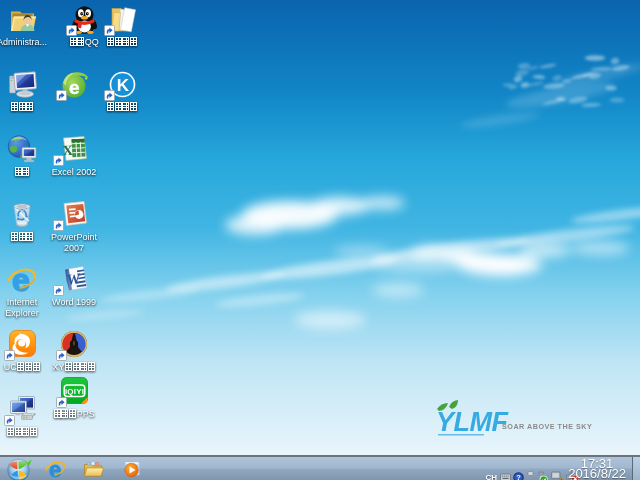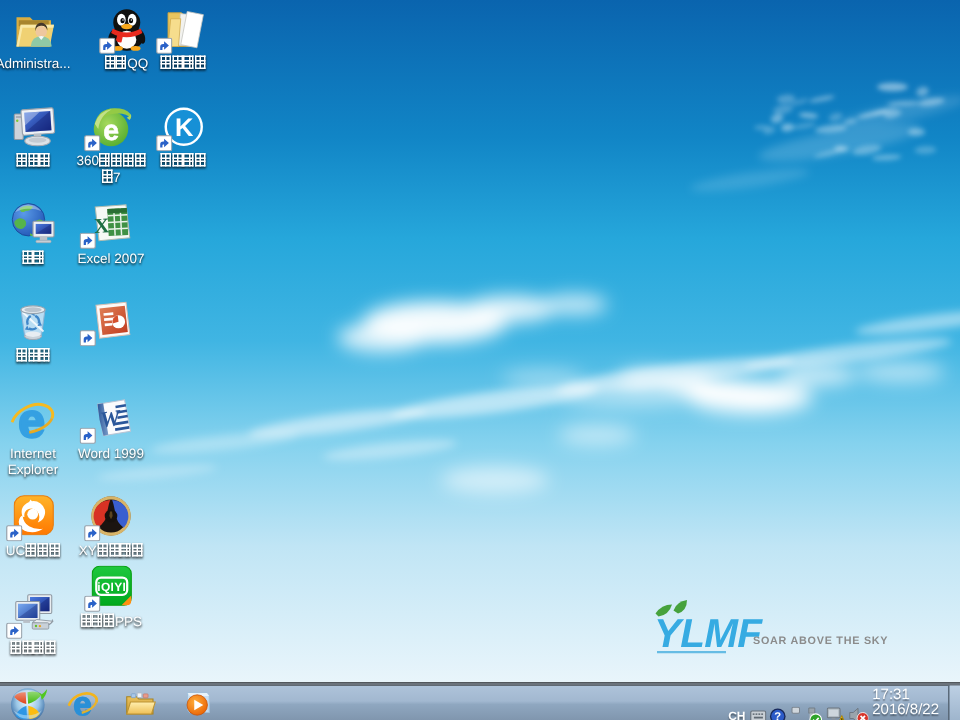--- a/index.html
+++ b/index.html
@@ -16,21 +16,21 @@
  linear-gradient(#fff,#fff) 0 100%/100% 1px no-repeat,
  linear-gradient(#fff,#fff) 0 0/1px 100% no-repeat,
  linear-gradient(#fff,#fff) 3.2px 0/1px 100% no-repeat,
  linear-gradient(#fff,#fff) 100% 0/1px 100% no-repeat}
 #taskbar{position:absolute;left:0;top:455px;width:640px;height:25px;
  background:linear-gradient(#aec3da 0%,#a2b8d0 45%,#8fa7c0 55%,#8096ae 100%);
  border-top:2px solid #6b737c;box-sizing:border-box}
 
 .tbi{position:absolute;top:0;height:24px;display:flex;align-items:center;justify-content:center}
 #tray{position:absolute;right:61px;top:0;height:40px;display:flex;align-items:center;gap:2.5px}
-#clock{position:absolute;right:14px;top:2px;color:#fff;font-size:10px;line-height:10px;text-shadow:0 1px 1px rgba(0,0,0,0.4)}
+#clock{position:absolute;right:14px;top:2px;text-align:center;color:#fff;font-size:13px;line-height:10px;text-shadow:0 1px 1px rgba(0,0,0,0.4)}
 #showdesk{position:absolute;right:0;top:0;width:7px;height:24px;background:linear-gradient(#bdd0e4,#9db4cc);border-left:1px solid #5a6a7a}
 </style></head>
 <body>
 <div id="screen">
 <svg id="sky" width="640" height="455">
  <defs>
   <linearGradient id="skyg" x1="0" y1="0" x2="0" y2="1">
    <stop offset="0" stop-color="#0a64ae"></stop>
    <stop offset="0.2" stop-color="#1185c6"></stop>
    <stop offset="0.35" stop-color="#26a7db"></stop>
@@ -214,21 +214,20 @@
   <path d="M3.2,12.5 Q5.5,2.5 16,2.2 Q23.5,2 26.8,5.8 Q27.8,7 27,8.8 Q25,5.4 17.5,5.6 Q7.5,6 5.5,16 Z" fill="#94ca45"></path>
   <path d="M3.2,12.5 Q6,4 14.5,2.8 Q9,5.8 6.8,11 Q5.8,13.5 5.5,16 Z" fill="#c2e188"></path>
   <path d="M24.5,8.5 q2.5,-1.5 2.5,-2.7 q1.2,2.2 -0.6,4.2 Z" fill="#aad860"></path>
   <text x="14.2" y="23.5" font-size="19" font-weight="bold" fill="#fff" stroke="#fff" stroke-width="0.4" text-anchor="middle" font-family="Liberation Sans,sans-serif">e</text>
  </svg>
  <svg class="arw" width="11" height="11" viewBox="0 0 11 11">
             <rect x="0.5" y="0.5" width="10" height="10" rx="1" fill="#fff" stroke="#96a0aa" stroke-width="0.8"></rect>
             <path d="M2.8,8.4 L2.8,6.2 Q2.8,4.3 4.8,4.3 L5.4,4.3 L5.4,2.5 L8.6,5.3 L5.4,8.1 L5.4,6.3 L4.9,6.3 Q4.3,6.3 4.3,7 L4.3,8.4 Z" fill="#2a62c8"></path>
           </svg>
         </div>
- <div class="lab">360<i class="c"></i><i class="c"></i><i class="c"></i><i class="c"></i><br><i class="c"></i>7</div>
 </div>
 
 <div class="icon" style="left:90px;top:70px">
  <div class="ic">
           <svg width="27" height="29" viewBox="0 0 27 29">
   <circle cx="13.5" cy="14.5" r="13" fill="#1690d6"></circle>
   <circle cx="13.5" cy="14.5" r="12" fill="none" stroke="#fff" stroke-width="1.6"></circle>
   <text x="13.8" y="20.8" font-size="17" font-weight="bold" fill="#fff" text-anchor="middle" font-family="Liberation Sans,sans-serif">K</text>
  </svg>
  <svg class="arw" width="11" height="11" viewBox="0 0 11 11">
@@ -270,21 +269,21 @@
    </g>
    <rect x="13" y="4" width="13" height="3" fill="#2a6e34"></rect>
   </g>
   <text x="9" y="20" font-size="14" font-weight="bold" fill="#1f6e43" text-anchor="middle" font-family="Liberation Serif,serif" transform="rotate(-3 9 19)">X</text>
  </svg>
  <svg class="arw" width="11" height="11" viewBox="0 0 11 11" style="left:-5px">
             <rect x="0.5" y="0.5" width="10" height="10" rx="1" fill="#fff" stroke="#96a0aa" stroke-width="0.8"></rect>
             <path d="M2.8,8.4 L2.8,6.2 Q2.8,4.3 4.8,4.3 L5.4,4.3 L5.4,2.5 L8.6,5.3 L5.4,8.1 L5.4,6.3 L4.9,6.3 Q4.3,6.3 4.3,7 L4.3,8.4 Z" fill="#2a62c8"></path>
           </svg>
         </div>
- <div class="lab">Excel 2007</div>
+ <div class="lab">Excel 2002</div>
 </div>
 
 <div class="icon" style="left:-10px;top:200px">
  <div class="ic">
           <svg width="28" height="29" viewBox="0 0 28 29">
   <path d="M6,6.5 L8.5,24.5 q5.5,3.5 11,0 L22,6.5 Z" fill="rgba(198,225,245,0.9)" stroke="#8fb4d4" stroke-width="0.7"></path>
   <path d="M7,8 L21,21 Z" stroke="rgba(255,255,255,0.8)" stroke-width="1.2"></path>
   <ellipse cx="14" cy="24.2" rx="5.6" ry="2.2" fill="#c9d2da" stroke="#9aa6b2" stroke-width="0.6"></ellipse>
   <ellipse cx="14" cy="22.8" rx="5" ry="1.8" fill="#e7edf2"></ellipse>
   <g fill="none" stroke="#3f87c9" stroke-width="1.6">
@@ -313,20 +312,21 @@
    <rect x="10.8" y="15.5" width="5" height="1.8" transform="rotate(-5 13 16)"></rect>
   </g>
   <circle cx="20" cy="14.5" r="4.4" fill="#fff"></circle>
   <path d="M20,14.5 L19.5,10.2 A4.4,4.4 0 0 0 16.1,15.6 Z" fill="#d4502e"></path>
  </svg>
  <svg class="arw" width="11" height="11" viewBox="0 0 11 11" style="left:-5px">
             <rect x="0.5" y="0.5" width="10" height="10" rx="1" fill="#fff" stroke="#96a0aa" stroke-width="0.8"></rect>
             <path d="M2.8,8.4 L2.8,6.2 Q2.8,4.3 4.8,4.3 L5.4,4.3 L5.4,2.5 L8.6,5.3 L5.4,8.1 L5.4,6.3 L4.9,6.3 Q4.3,6.3 4.3,7 L4.3,8.4 Z" fill="#2a62c8"></path>
           </svg>
         </div>
+ <div class="lab">PowerPoint<br>2007</div>
 </div>
 
 <div class="icon" style="left:-10px;top:265px">
  <div class="ic">
           <svg width="30" height="29" viewBox="0 0 30 29">
   <text x="14" y="26" font-size="32" font-weight="bold" fill="#35a0e2" stroke="#35a0e2" stroke-width="1.6" text-anchor="middle" font-family="Liberation Sans,sans-serif">e</text>
   <path d="M1,16.5 C4,8.5 14.5,3 22,5 C27,6.4 29.3,10 27.6,14" fill="none" stroke="#f5ba20" stroke-width="2"></path>
   <path d="M27.6,14 C26,18 19.5,22.3 12.5,23.2" fill="none" stroke="#f0aa18" stroke-width="1.8" opacity="0.95"></path>
  </svg>
         </div>

